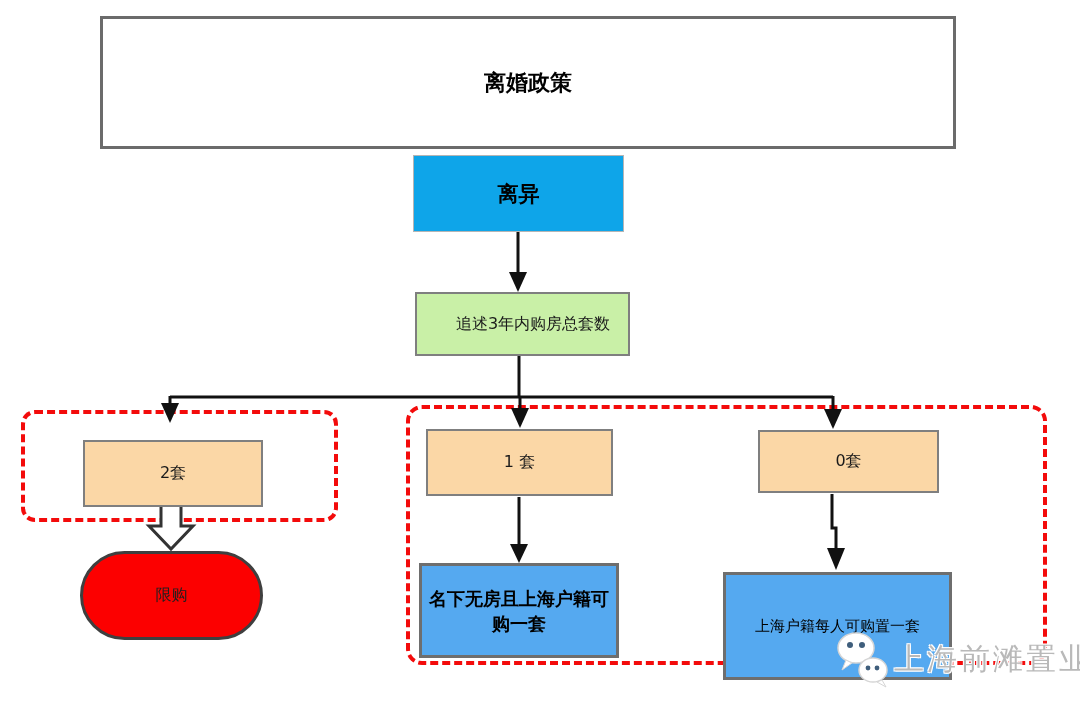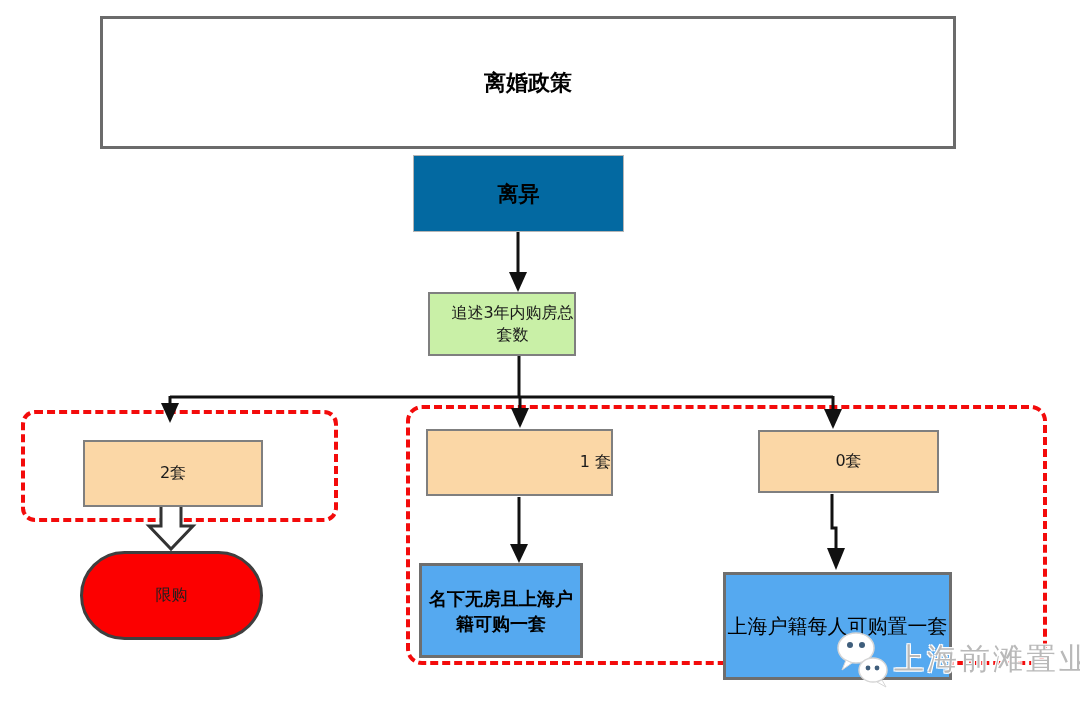--- a/index.html
+++ b/index.html
@@ -40,45 +40,45 @@
     flex-direction: column;
     font-weight: bold;
     font-size: 22px;
     line-height: 33px;
     color: #000;
   }
 
   .divorce-node {
     left: 413px; top: 155px;
     width: 211px; height: 77px;
-    background: #0369a1;
+    background: #0ea5e9;
     border: 1px solid #b5b5b5;
     font-weight: bold;
     font-size: 21px;
     color: #000;
   }
 
   .trace-node {
-    left: 428px; top: 292px;
-    width: 148px; height: 64px;
+    left: 415px; top: 292px;
+    width: 215px; height: 64px;
     background: #c9f0a7;
     border: 2px solid #7f7f7f;
     font-size: 16px;
     line-height: 22px;
     padding-left: 21px;
   }
   .trace-node .inner { width: 156px; }
 
   .branch-node {
     background: #fbd7a6;
     border: 2px solid #7f7f7f;
     font-size: 16px;
   }
   .branch-2 { left: 83px;  top: 424px; width: 180px; height: 67px; margin-top: 16px; }
-  .branch-1 { left: 426px; top: 429px; width: 187px; height: 67px; justify-content: flex-end; }
+  .branch-1 { left: 426px; top: 429px; width: 187px; height: 67px; }
   .branch-0 { left: 742px; top: 430px; width: 181px; height: 63px; margin-left: 16px; }
 
   .group-dashed {
     position: absolute;
     border: 4px dashed #f30b0b;
     background: transparent;
   }
   .group-left  { left: 21px;  top: 410px; width: 317px; height: 112px; border-radius: 14px; }
   .group-right { left: 406px; top: 405px; width: 641px; height: 260px; border-radius: 16px; }
 
@@ -93,29 +93,29 @@
   }
 
   .result-node {
     background: #55a9f0;
     border: 3px solid #6e6e6e;
     color: #000;
     line-height: 25px;
   }
   .result-one {
     left: 419px; top: 563px;
-    width: 164px; height: 95px;
+    width: 200px; height: 95px;
     font-size: 18px;
     font-weight: bold;
   }
   .result-one .inner { width: 184px; }
   .result-zero {
     left: 723px; top: 572px;
     width: 229px; height: 108px;
-    font-size: 20px;
+    font-size: 15px;
     font-weight: normal;
   }
 
   .watermark {
     position: absolute;
     left: 836px; top: 630px;
     display: flex;
     align-items: center;
     z-index: 5;
   }

